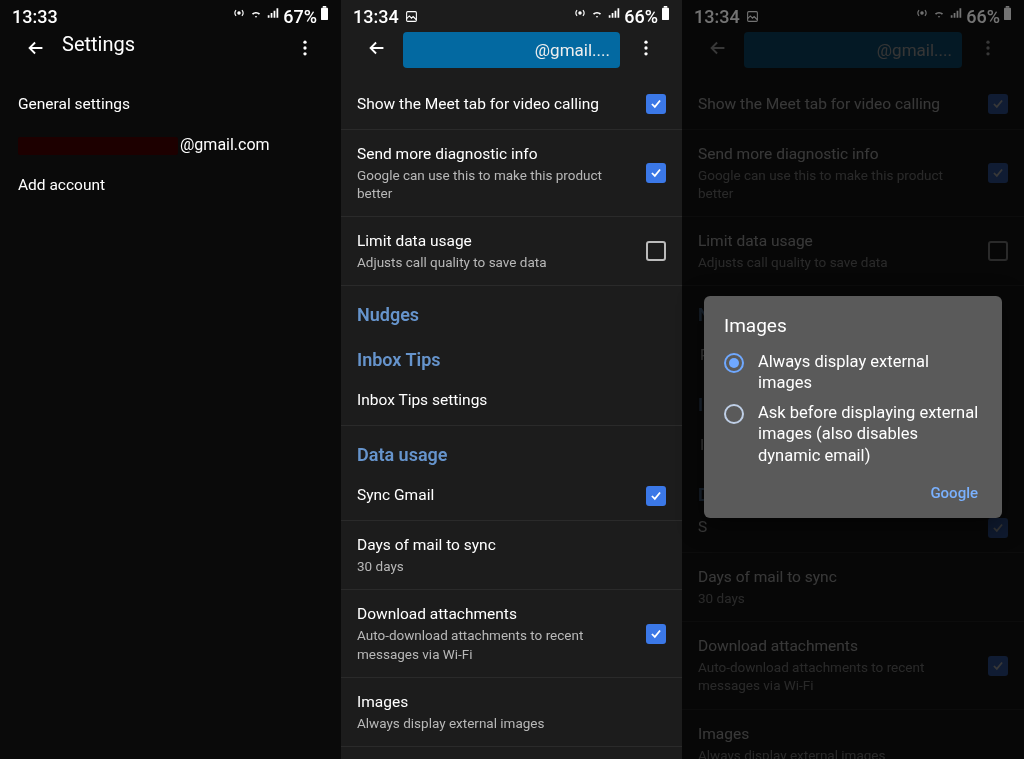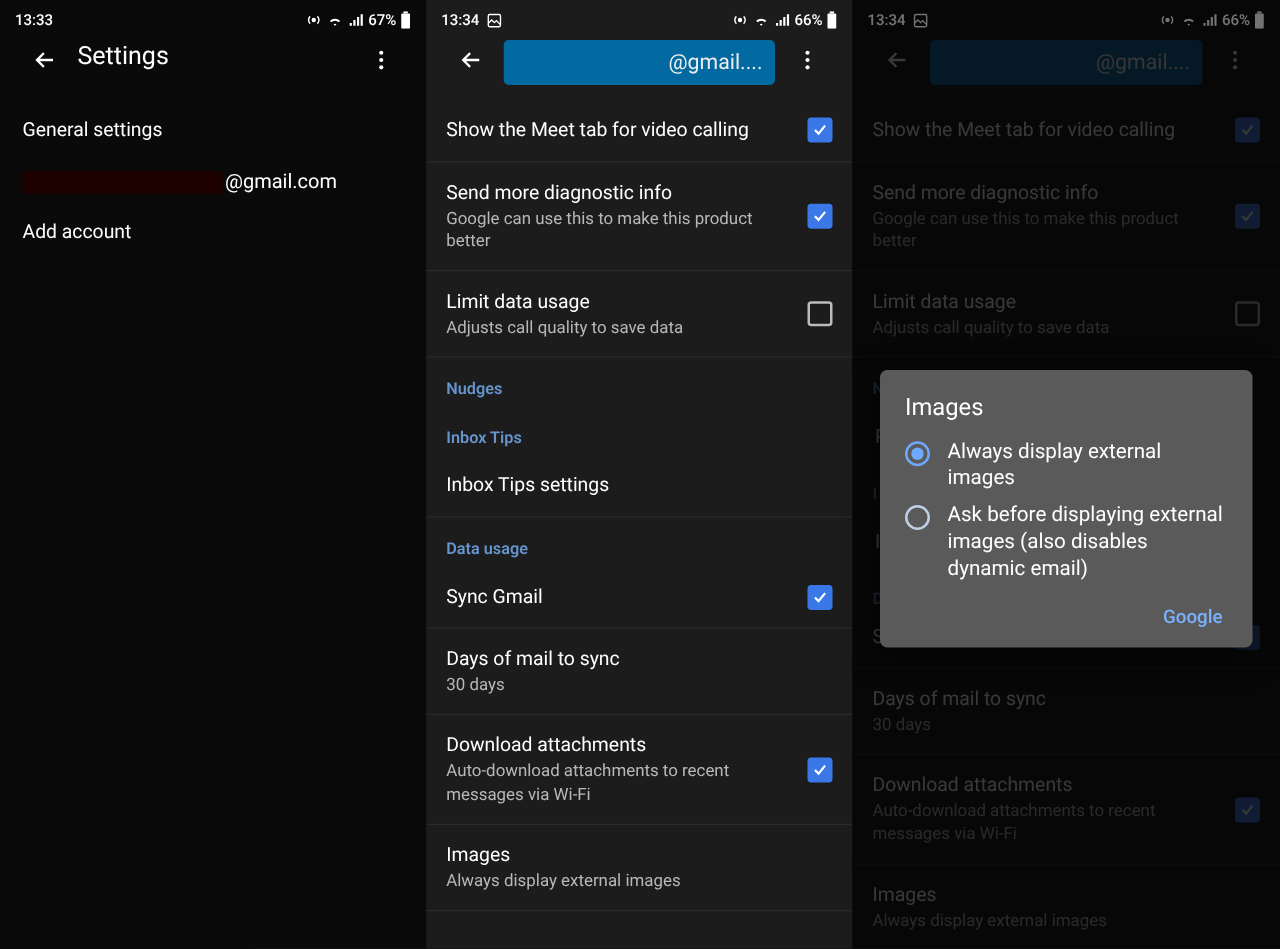--- a/index.html
+++ b/index.html
@@ -17,39 +17,39 @@
     --overlay:rgba(0,0,0,0.55);
   }
   *{box-sizing:border-box;font-family:Roboto,Arial,sans-serif;-webkit-font-smoothing:antialiased;}
   html,body{margin:0;padding:0;background:#333;}
   .wrap{display:flex;width:1024px;height:759px;background:var(--bg-dark);overflow:hidden;position:relative;}
   .phone{position:relative;height:100%;display:flex;flex-direction:column;color:var(--text);}
   .p1{width:341px;background:#0a0a0a;}
   .p2{width:341px;background:var(--bg-panel2);}
   .p3{width:342px;background:var(--bg-panel3);}
   
-  .status{display:flex;align-items:center;justify-content:space-between;height:32px;padding:0 12px;font-size:12px;font-weight:500;}
+  .status{display:flex;align-items:center;justify-content:space-between;height:32px;padding:0 12px;font-size:18px;font-weight:500;}
   .status .left{display:flex;align-items:center;gap:6px;}
   .status .right{display:flex;gap:3px;}
   .ico{display:inline-flex;}
   
   .hdr{display:flex;align-items:flex-start;height:48px;padding:0 20px;gap:10px;}
   .hdr .back{width:32px;height:32px;display:flex;align-items:center;justify-content:center;}
   .hdr .title{font-size:20px;font-weight:400;}
   .hdr .spacer{flex:1;}
   .hdr .emailpill{flex:1;background:#0369a1;height:36px;border-radius:4px;display:flex;align-items:center;padding:0 10px;justify-content:flex-end;font-size:17px;color:#eee;overflow:hidden;white-space:nowrap;}
   .hdr .more{width:32px;height:32px;display:flex;align-items:center;justify-content:center;}
   
   .list{flex:1;overflow:hidden;}
   .row{padding:14px 16px;border-bottom:1px solid var(--divider);display:flex;align-items:center;gap:12px;}
   .row.noline{border-bottom:none;padding-left:18px;}
   .row .txt{flex:1;min-width:0;}
   .row .t1{font-size:15.5px;color:var(--text);line-height:1.35;}
   .row .t2{font-size:13.5px;color:var(--sub);line-height:1.35;margin-top:1px;}
-  .sectionhdr{padding:18px 16px 6px 16px;font-size:13px;font-weight:600;color:var(--section);border-bottom:none;}
+  .sectionhdr{padding:18px 16px 6px 16px;font-size:18px;font-weight:600;color:var(--section);border-bottom:none;}
   .emailrow{padding:8px 14px;}
   .emailrow .emailtxt{font-size:16px;color:var(--text);}
   .redbox{background:#1d0000;display:inline-block;width:160px;height:18px;border-radius:2px;vertical-align:middle;margin-right:2px;}
   
   .cb{width:20px;height:20px;border-radius:3px;display:flex;align-items:center;justify-content:center;flex:0 0 20px;}
   .cb.checked{background:var(--checkbox);}
   .cb.unchecked{border:2px solid #bbb;}
   .cb svg{width:14px;height:14px;}
   
   .p3 .dimlayer{position:absolute;inset:0;background:var(--overlay);z-index:5;}

